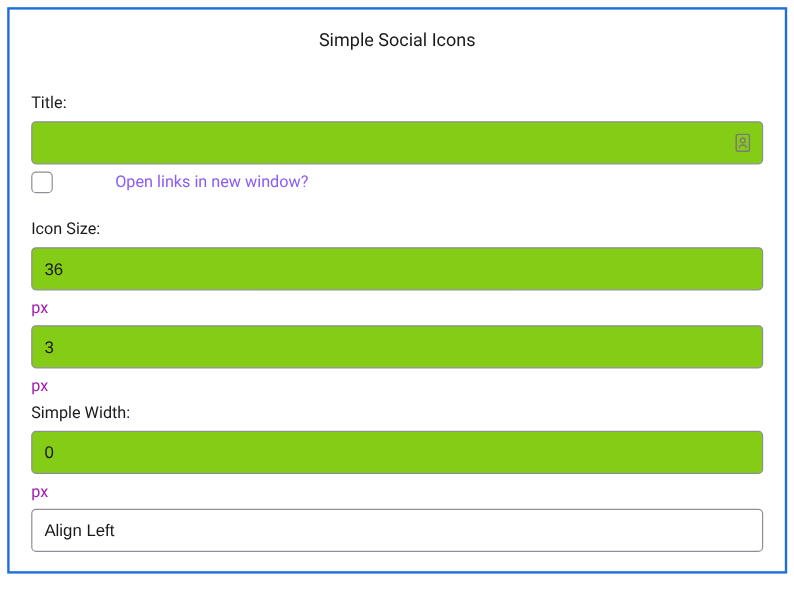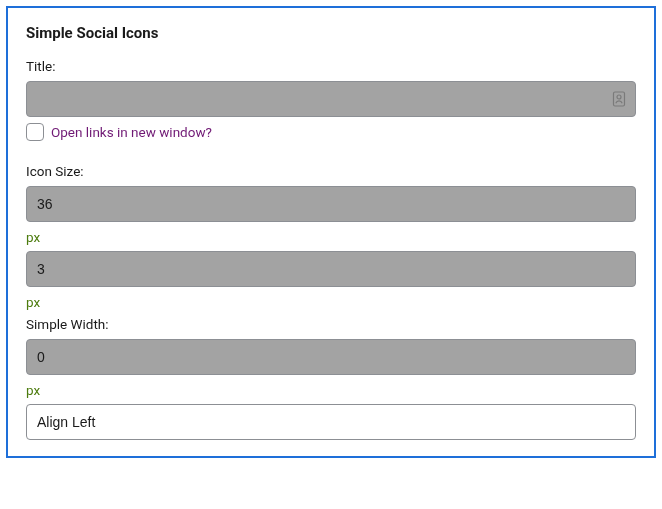--- a/index.html
+++ b/index.html
@@ -13,60 +13,61 @@
       padding: 6px;
       width: 662px;
     }
     .widget-panel {
       border: 2px solid #1e6fd9;
       background: #fff;
       padding: 16px 18px;
     }
     .widget-title {
       font-size: 15px;
-      font-weight: 700;
+      font-weight: 400;
       color: #1a1a1a;
-      margin-bottom: 16px;
+      margin-bottom: 36px;
+      text-align: center;
     }
     .field-group {
       margin-bottom: 6px;
     }
     .field-label {
       display: block;
       font-size: 13.5px;
       color: #1a1a1a;
       margin-bottom: 7px;
     }
     .text-input {
       width: 100%;
       height: 36px;
       padding: 6px 10px;
       font-size: 14px;
       color: #1a1a1a;
-      background: #a3a3a3;
+      background: #84cc16;
       border: 1px solid #8c8f94;
       border-radius: 4px;
       outline: none;
     }
     .title-input-wrap {
       position: relative;
     }
     .input-end-icon {
       position: absolute;
       right: 10px;
       top: 50%;
       transform: translateY(-50%);
       width: 14px;
       height: 16px;
       color: #7a7a7a;
       pointer-events: none;
     }
     .unit-suffix {
       font-size: 13.5px;
-      color: #4d7c0f;
+      color: #a21caf;
       margin-top: 7px;
     }
     .checkbox-row {
       display: flex;
       align-items: center;
       gap: 7px;
       margin-bottom: 22px;
     }
     .checkbox {
       width: 18px;
@@ -74,22 +75,23 @@
       border: 1px solid #8c8f94;
       border-radius: 4px;
       background: #fff;
       appearance: none;
       -webkit-appearance: none;
       cursor: pointer;
       flex-shrink: 0;
     }
     .checkbox-label {
       font-size: 13.5px;
-      color: #701a75;
+      color: #8b5cf6;
       cursor: pointer;
+      margin-left: 45px;
     }
     .select-wrap {
       position: relative;
     }
     .select-input {
       width: 100%;
       height: 36px;
       padding: 6px 30px 6px 10px;
       font-size: 14px;
       color: #1a1a1a;

